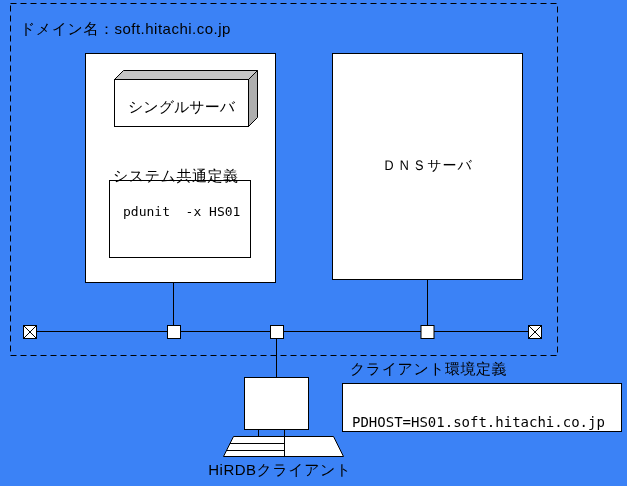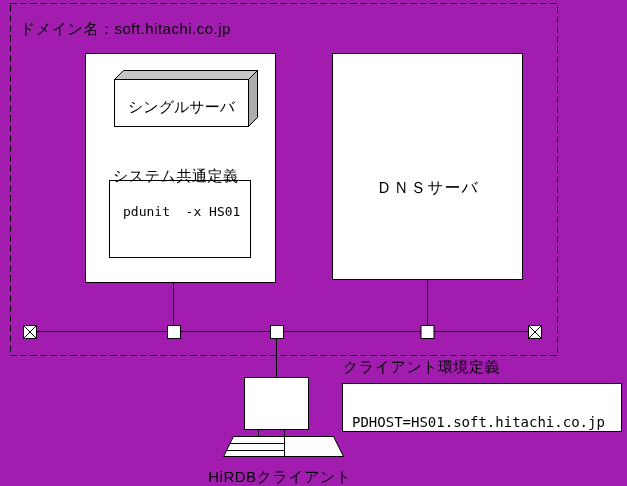--- a/index.html
+++ b/index.html
@@ -1,20 +1,20 @@
 <!DOCTYPE html>
 <html><head>
 <meta charset="utf-8">
 <style>
   html, body { margin: 0; padding: 0; background: #fff; }
   #canvas {
     position: relative;
     width: 627px;
     height: 486px;
-    background: #a21caf;
+    background: #3b82f6;
     font-family: "Liberation Sans", sans-serif;
     color: #000;
     overflow: hidden;
   }
   #linework {
     position: absolute;
     left: 0; top: 0;
     width: 627px; height: 486px;
   }
   .label {
@@ -92,21 +92,21 @@
   </svg>
 
   <div class="label" style="left:20px; top:21px;">ドメイン名：soft.hitachi.co.jp</div>
 
   <div class="centered-box" style="left:114px; top:79px; width:135px; height:56px; font-size:15px;">シングルサーバ</div>
 
   <div class="label" style="left:113px; top:168px;">システム共通定義</div>
 
   <div class="label code" style="left:123px; top:205px; font-size:13px;">pdunit  -x HS01</div>
 
-  <div class="centered-box" style="left:332px; top:53px; width:191px; height:226px; font-size:16px; letter-spacing:1px;margin-top:22px;">ＤＮＳサーバ</div>
+  <div class="centered-box" style="left:332px; top:53px; width:191px; height:226px; font-size:14px; letter-spacing:1px;">ＤＮＳサーバ</div>
 
-  <div class="label" style="left:343px; top:361px;font-family:Liberation Mono, monospace;">クライアント環境定義</div>
+  <div class="label" style="left:350px; top:361px;">クライアント環境定義</div>
 
   <div class="label code" style="left:352px; top:415px; font-size:14px;">PDHOST=HS01.soft.hitachi.co.jp</div>
 
-  <div class="label" style="left:190px; top:462px; width:180px; text-align:center;margin-top:7px;">HiRDBクライアント</div>
+  <div class="label" style="left:190px; top:462px; width:180px; text-align:center;">HiRDBクライアント</div>
 
 </div>
 
 </body></html>

